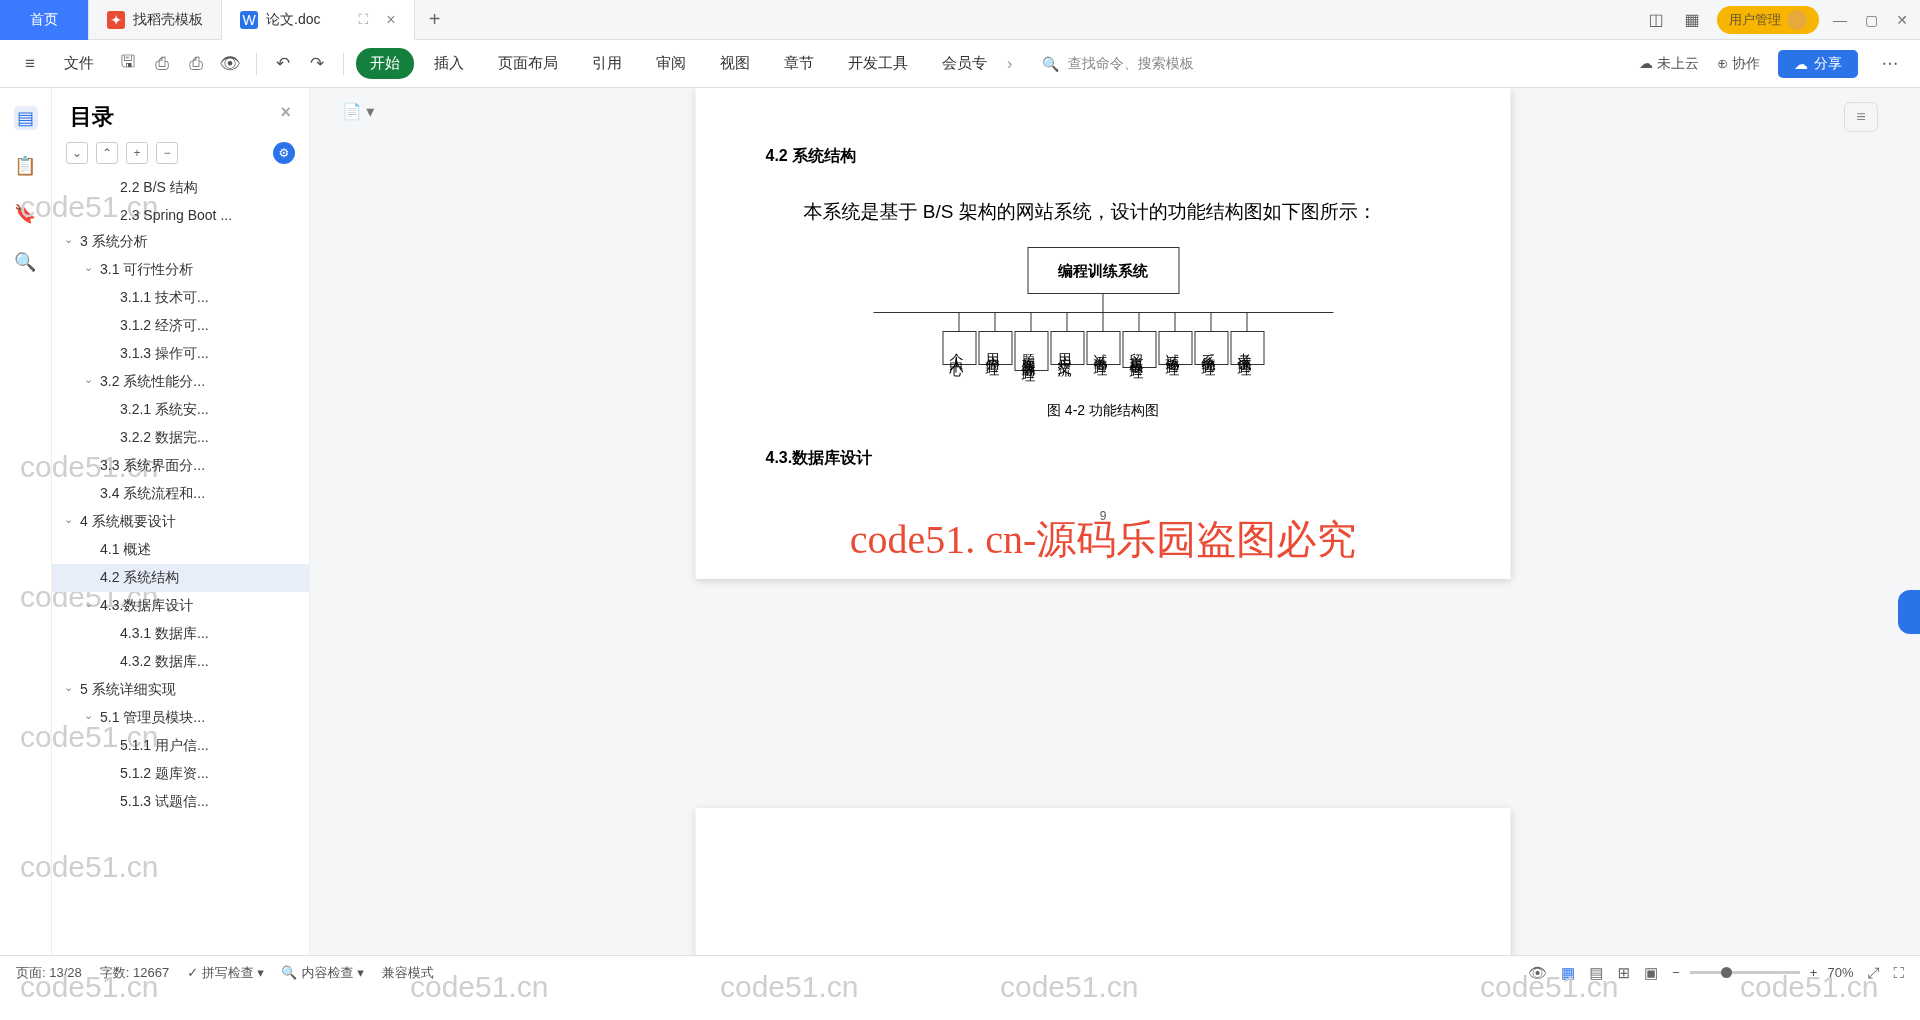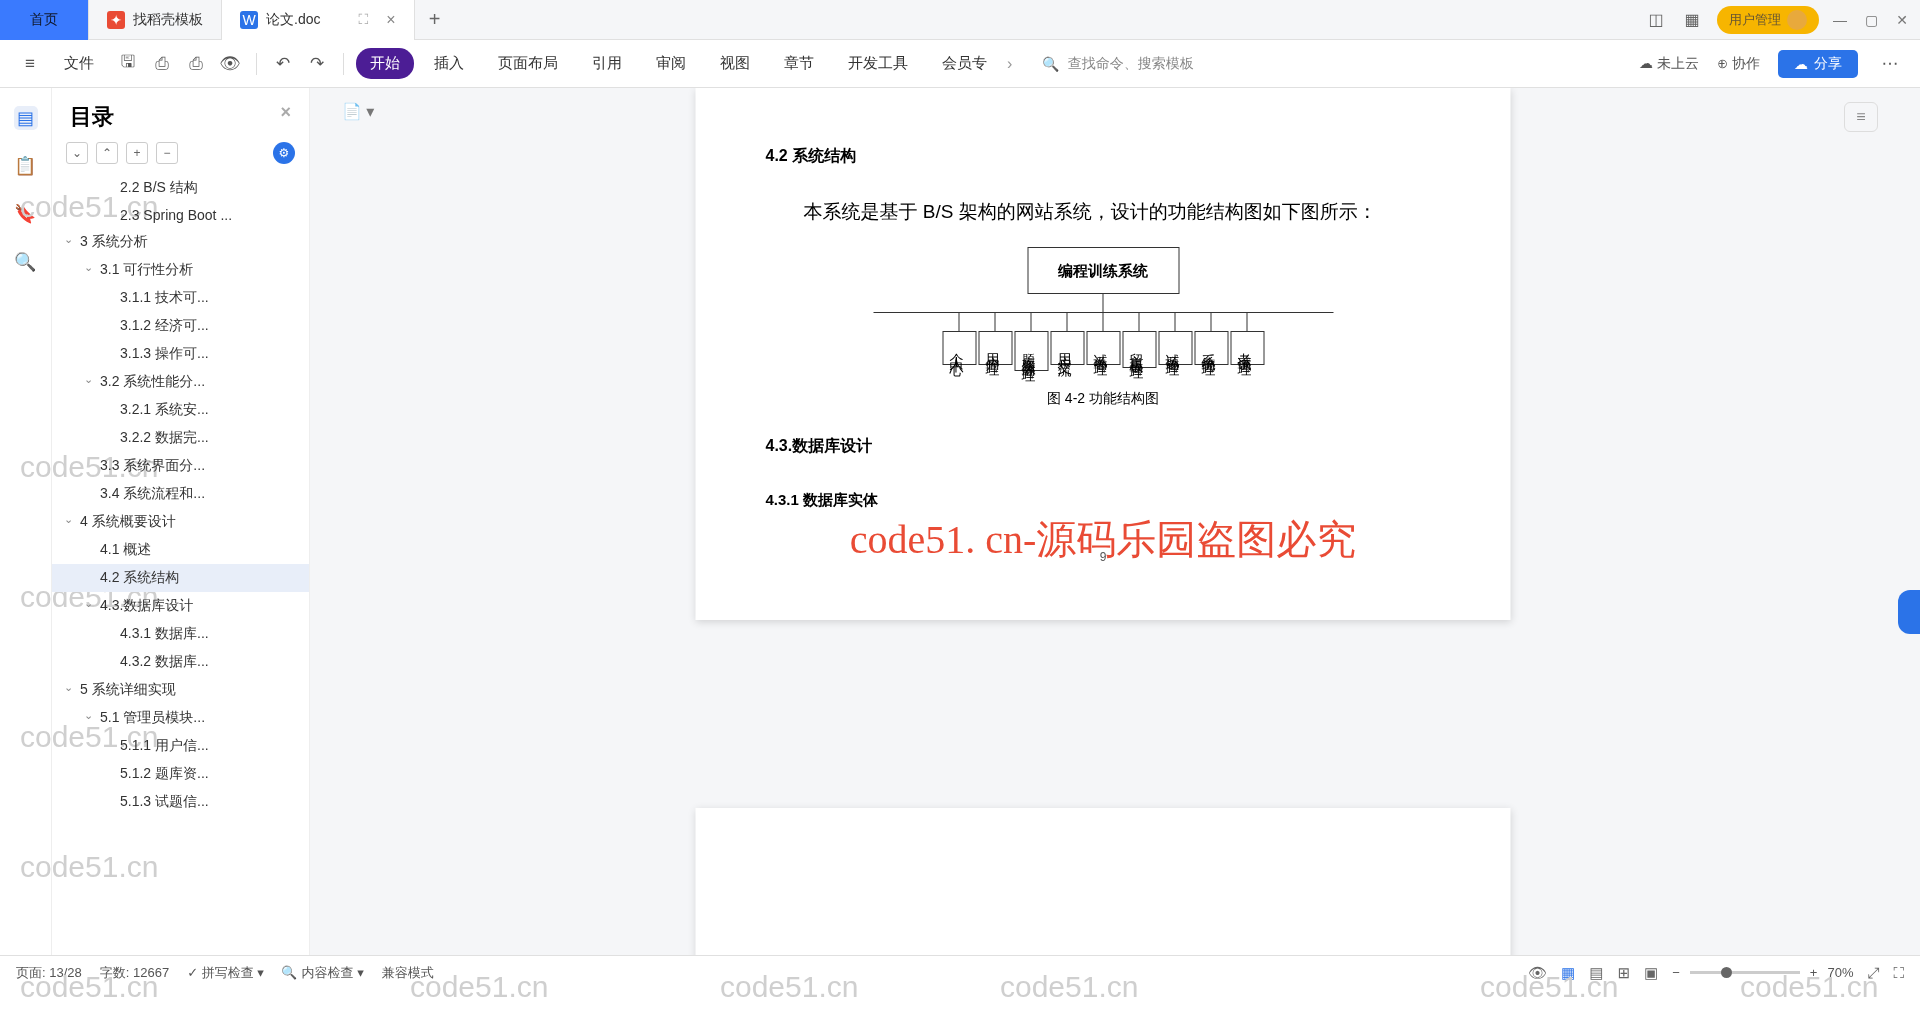--- a/index.html
+++ b/index.html
@@ -1,35 +1,35 @@
 <!DOCTYPE html>
 <html><head>
 <meta charset="utf-8">
 <style>
 *{margin:0;padding:0;box-sizing:border-box;font-family:"Microsoft YaHei",sans-serif}
 body{width:1920px;height:1020px;background:#fff;overflow:hidden;position:relative}
 .titlebar{height:40px;display:flex;align-items:center;background:#f5f6f8;border-bottom:1px solid #e0e0e0}
 .tab{height:40px;padding:0 18px;display:flex;align-items:center;gap:8px;font-size:14px;color:#333;border-right:1px solid #e0e0e0;cursor:pointer}
-.tab.home{background:#3a7afe;color:#0f172a;padding:0 30px}
+.tab.home{background:#3a7afe;color:#ffffff;padding:0 30px}
 .tab.active{background:#fff}
 .tab-ico{width:18px;height:18px;display:inline-flex;align-items:center;justify-content:center;font-size:14px}
 .ico-red{background:#e94b35;color:#fff;border-radius:3px}
 .ico-blue{background:#2b73e8;color:#fff;border-radius:3px}
 .tab-close{margin-left:10px;color:#888;font-size:16px}
 .tab-new{width:40px;text-align:center;color:#666;font-size:20px}
 .title-right{margin-left:auto;display:flex;align-items:center;gap:14px;padding-right:12px}
 .title-ico{width:22px;height:22px;color:#666;display:inline-flex;align-items:center;justify-content:center}
 .login-btn{background:#f7b500;color:#653;border-radius:14px;padding:4px 12px;font-size:13px;display:flex;align-items:center;gap:6px}
 .avatar{width:20px;height:20px;border-radius:50%;background:#e8a93c}
 .win-ctrl{display:flex;gap:18px;color:#777;font-size:14px}
 .ribbon{height:48px;display:flex;align-items:center;padding:0 16px;border-bottom:1px solid #e0e0e0;gap:6px;background:#fff}
 .rb-ico{width:28px;height:28px;color:#555;display:inline-flex;align-items:center;justify-content:center;font-size:17px;cursor:pointer}
 .rb-sep{width:1px;height:22px;background:#ddd;margin:0 6px}
 .rb-tab{padding:6px 14px;font-size:15px;color:#333;cursor:pointer}
-.rb-tab.active{background:#4c1d95;color:#fff;border-radius:15px}
+.rb-tab.active{background:#15803d;color:#fff;border-radius:15px}
 .rb-search{display:flex;align-items:center;gap:8px;color:#888;font-size:14px;margin-left:24px}
 .rb-right{margin-left:auto;display:flex;align-items:center;gap:18px;font-size:14px;color:#555}
 .share-btn{background:#2b73e8;color:#fff;padding:5px 16px;border-radius:5px;display:flex;align-items:center;gap:6px}
 .body-row{display:flex;height:867px}
 .left-rail{width:52px;background:#fff;border-right:1px solid #eee;display:flex;flex-direction:column;align-items:center;gap:24px;padding-top:18px}
 .rail-ico{width:24px;height:24px;color:#666;cursor:pointer;display:flex;align-items:center;justify-content:center;font-size:18px}
 .rail-ico.active{background:#e8eef9;color:#2b73e8;border-radius:5px}
 .outline{width:258px;border-right:1px solid #eee;background:#fff;display:flex;flex-direction:column}
 .outline-hd{display:flex;padding:14px 18px 10px;font-size:22px;font-weight:bold}
 .outline-hd .x{margin-left:auto;color:#aaa;font-size:18px}
@@ -52,21 +52,21 @@
 .page h4{font-size:15px;font-weight:bold;margin:20px 0 10px}
 .page .indent{text-indent:2em;font-size:19px}
 .fig{margin:14px auto;text-align:center}
 .fig-root{border:1px solid #333;padding:6px 30px;display:inline-block;font-weight:bold;font-size:15px;background:#fff}
 .fig-line-v{width:1px;background:#333;margin:0 auto;height:18px}
 .fig-line-h{height:1px;background:#333;width:460px;margin:0 auto}
 .fig-leaves{display:flex;justify-content:center;gap:2px;margin-top:0}
 .leaf-wrap{display:flex;flex-direction:column;align-items:center}
 .leaf-stem{width:1px;height:18px;background:#333}
 .leaf-box{border:1px solid #333;width:34px;padding:10px 3px;font-size:14px;writing-mode:vertical-rl;text-orientation:upright;letter-spacing:3px;background:#fff}
-.fig-caption{text-align:center;font-size:14px;margin-top:12px}
+.fig-caption{text-align:center;font-size:14px;margin-top:24px}
 .watermark{position:absolute;color:#e94b35;font-size:40px;font-weight:500;left:50%;transform:translateX(-50%);top:408px;white-space:nowrap;font-family:"Microsoft YaHei"}
 .pagenum{text-align:center;font-size:12px;color:#555;margin-top:28px}
 .page2{top:720px;height:200px}
 .right-float{position:absolute;right:18px;top:14px;width:34px;height:30px;border:1px solid #ddd;border-radius:6px;display:flex;align-items:center;justify-content:center;color:#888}
 .right-rail{width:24px;background:#f5f6f8}
 .statusbar{height:34px;border-top:1px solid #e0e0e0;display:flex;align-items:center;padding:0 16px;font-size:13px;color:#555;gap:18px;background:#fff}
 .sb-right{margin-left:auto;display:flex;align-items:center;gap:14px}
 .sb-ico{color:#666;font-size:15px}
 .zoom{display:flex;align-items:center;gap:10px}
 .zoom-track{width:110px;height:3px;background:#ccc;position:relative}
@@ -261,21 +261,20 @@
             </div>
             <div class="leaf-wrap">
               <div class="leaf-stem"></div>
               <div class="leaf-box">考试管理</div>
             </div>
           </div>
         <div class="fig-caption">图 4-2 功能结构图</div>
       </div>
       <div class="watermark">code51. cn-源码乐园盗图必究</div>
       <h3>4.3.数据库设计</h3>
-      <h4>4.3.1 数据库实体</h4>
       <div class="pagenum">9</div>
     </div>
     <div class="page page2"></div>
   </div>
 
   <div class="right-rail"></div>
 </div>
 
 <div class="blue-tag"></div>
 

